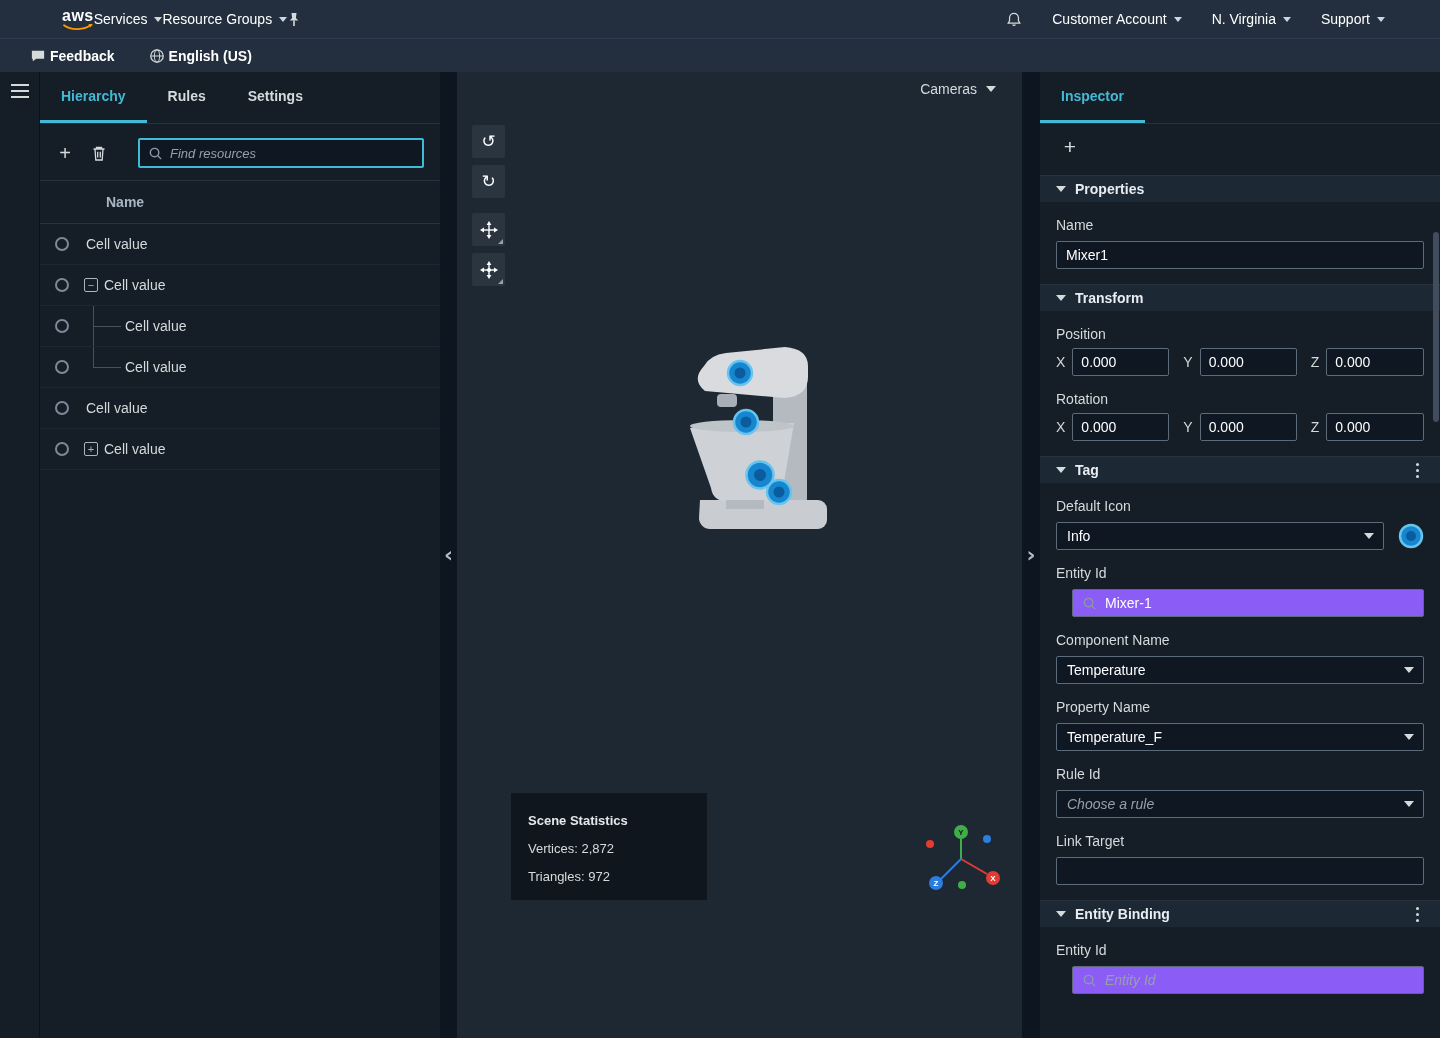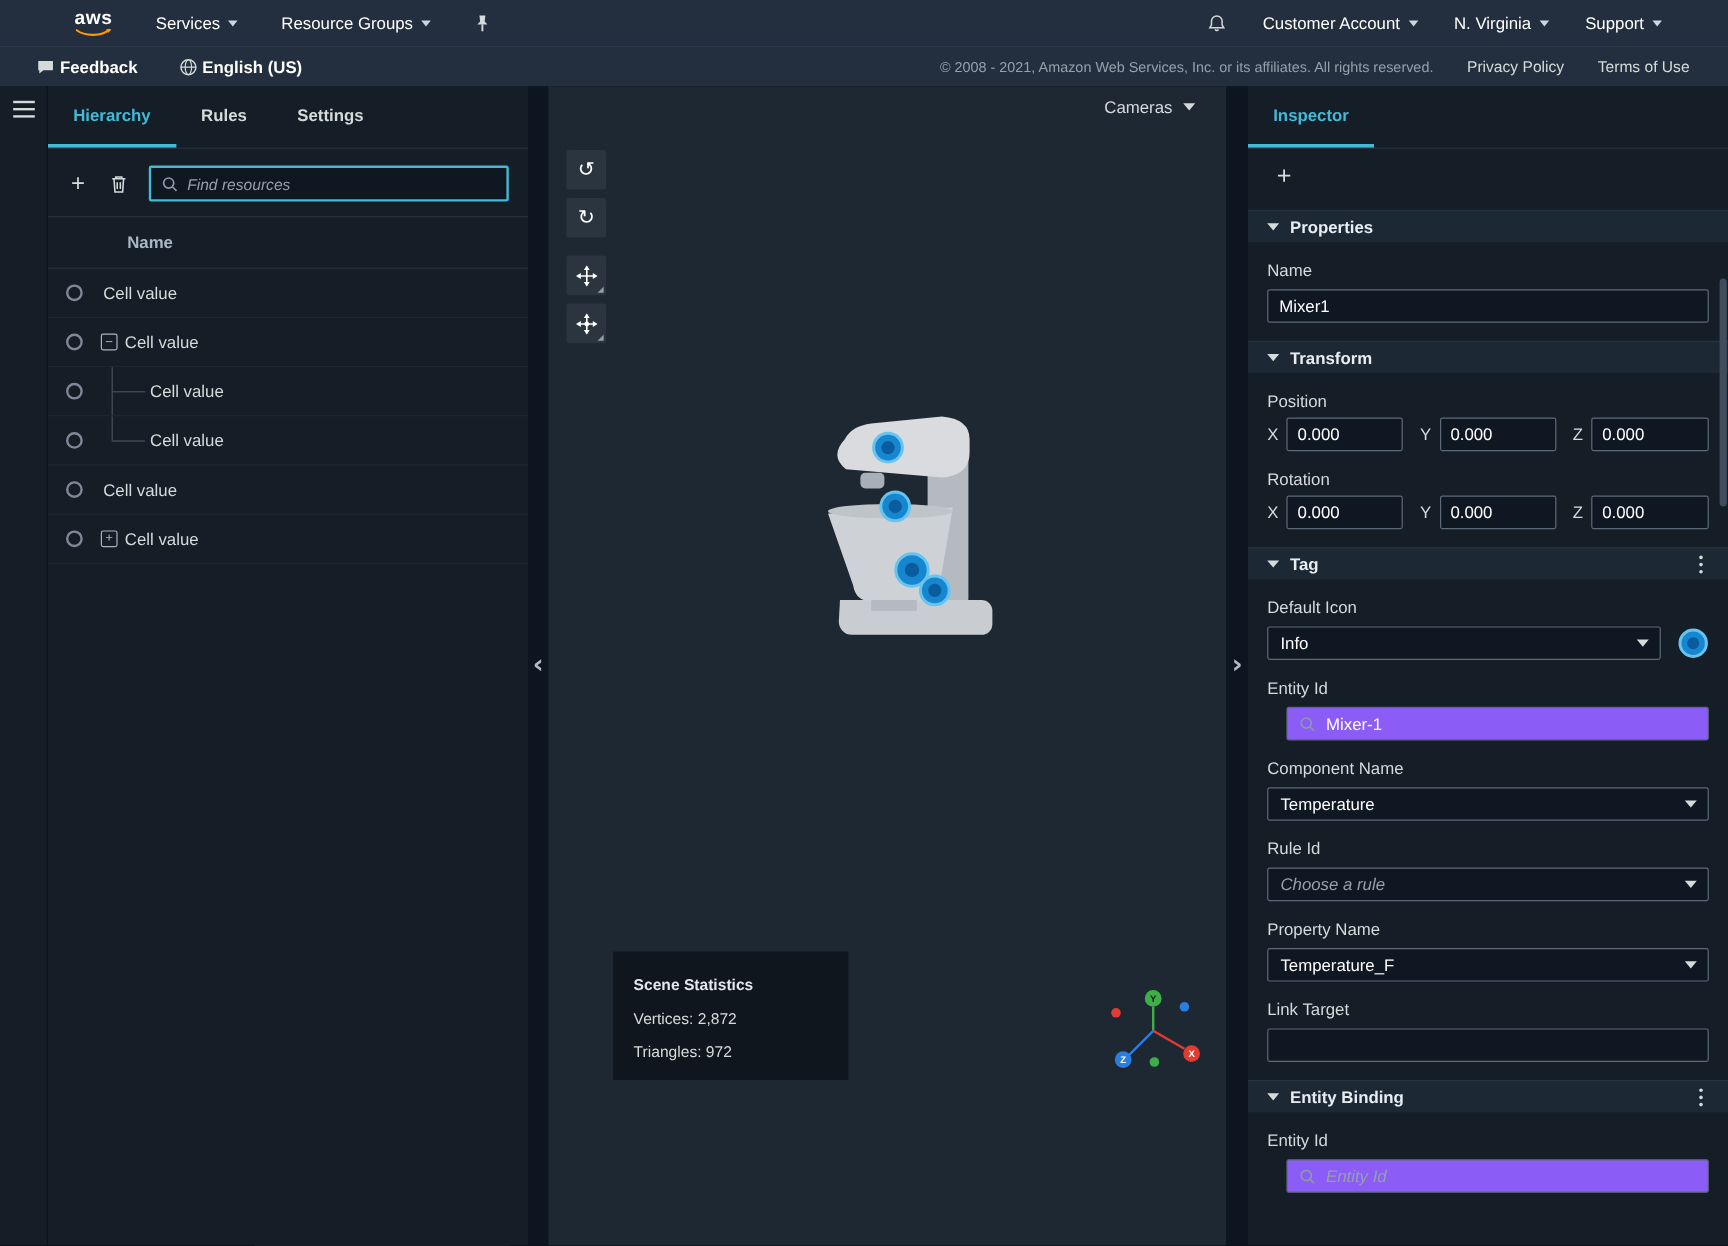--- a/index.html
+++ b/index.html
@@ -3,21 +3,21 @@
 <meta charset="utf-8">
 <style>
   * { margin:0; padding:0; box-sizing:border-box; }
   html,body { width:1440px; height:1038px; background:#0d1620; }
   .app { position:relative; width:1440px; height:1038px; overflow:hidden;
          font-family:"Liberation Sans",sans-serif; color:#d5dbdb;
          display:flex; flex-direction:column; background:#0d1620; }
 
   
   .topnav { flex:0 0 38px; background:#232f3e; display:flex; justify-content:space-between; align-items:center; }
-  .nav-left { display:flex; align-items:center; padding-left:62px; gap:36px; }
+  .nav-left { display:flex; align-items:center; padding-left:62px; }
   .nav-right { display:flex; align-items:center; padding-right:55px; gap:30px; }
   .aws-logo { display:flex; flex-direction:column; align-items:center; line-height:1; cursor:pointer; }
   .aws-logo .logo-text { color:#fff; font-weight:bold; font-size:16px; letter-spacing:0.5px; }
   .nav-item { display:flex; align-items:center; gap:7px; color:#fff; font-size:14px; cursor:pointer; }
   .caret-sm { width:0; height:0; border-left:4px solid transparent; border-right:4px solid transparent; border-top:5px solid #cfd6dd; }
   .nav-icon { display:flex; align-items:center; cursor:pointer; }
 
   
   .subnav { flex:0 0 34px; background:#232f3e; border-top:1px solid #2d3b4d;
             display:flex; justify-content:space-between; align-items:center; }
@@ -37,21 +37,21 @@
   .left-panel { width:400px; background:#151d26; display:flex; flex-direction:column; }
   .tabs { display:flex; height:52px; border-bottom:1px solid #28323e; }
   .tab { display:flex; align-items:center; padding:0 21px; height:100%;
          font-size:14px; font-weight:bold; color:#d5dbdb; border-bottom:3px solid transparent; cursor:pointer; }
   .tab.active { color:#44b9d6; border-bottom-color:#44b9d6; }
 
   .lp-toolbar { display:flex; align-items:center; gap:4px; padding:14px 16px 12px 10px; }
   .icon-btn { width:30px; height:30px; background:none; border:none; color:#d5dbdb;
               font-size:20px; display:flex; align-items:center; justify-content:center; cursor:pointer; font-family:inherit; }
   .search-box { flex:1; height:30px; border:2px solid #44b9d6; border-radius:2px; background:#0f1722;
-                display:flex; align-items:center; gap:7px; padding:0 8px; margin-left:6px; }
+                display:flex; align-items:center; gap:7px; padding:0 8px; margin-left:20px; }
   .search-box input, .search-field input { flex:1; min-width:0; background:transparent; border:none; outline:none;
                 color:#fff; font-size:13px; font-family:inherit; }
   input::placeholder { color:#95a0ab; font-style:italic; }
 
   .table-header { height:44px; border-top:1px solid #28323e; border-bottom:1px solid #28323e;
                   display:flex; align-items:center; padding-left:66px;
                   font-size:14px; font-weight:bold; color:#aab7c4; }
   .rows { flex:1; overflow:hidden; }
   .row { position:relative; height:41px; display:flex; align-items:center;
          border-bottom:1px solid #1d2733; cursor:pointer; }
@@ -196,25 +196,20 @@
       </div>
       <div class="sub-item">
         <svg width="16" height="16" viewBox="0 0 18 18">
           <circle cx="9" cy="9" r="7" stroke="#d5dbdb" fill="none" stroke-width="1.4"></circle>
           <ellipse cx="9" cy="9" rx="3" ry="7" stroke="#d5dbdb" fill="none" stroke-width="1.1"></ellipse>
           <line x1="2" y1="9" x2="16" y2="9" stroke="#d5dbdb" stroke-width="1.1"></line>
         </svg>
         <span>English (US)</span>
       </div>
     </div>
-    <div class="sub-right">
-      <span class="copyright">© 2008 - 2021, Amazon Web Services, Inc. or its affiliates. All rights reserved.</span>
-      <a class="sub-link">Privacy Policy</a>
-      <a class="sub-link">Terms of Use</a>
-    </div>
   </div>
 
   <div class="main">
 
     <div class="rail">
       <div class="hamburger">
           <span></span>
           <span></span>
           <span></span>
         </div>
@@ -469,30 +464,30 @@
         </div>
       </div>
       <div class="field">
         <label>Component Name</label>
         <div class="select">
           <span>Temperature</span>
           <span class="caret-down"></span>
         </div>
       </div>
       <div class="field">
+        <label>Property Name</label>
+        <div class="select">
+          <span>Temperature_F</span>
+          <span class="caret-down"></span>
+        </div>
+      </div>
+      <div class="field">
         <label>Rule Id</label>
         <div class="select">
           <span class="placeholder">Choose a rule</span>
-          <span class="caret-down"></span>
-        </div>
-      </div>
-      <div class="field">
-        <label>Property Name</label>
-        <div class="select">
-          <span>Temperature_F</span>
           <span class="caret-down"></span>
         </div>
       </div>
       <div class="field">
         <label>Link Target</label>
         <input class="text-input" style="">
       </div>
 
       <div class="section-header">
         <span class="tri"></span>

